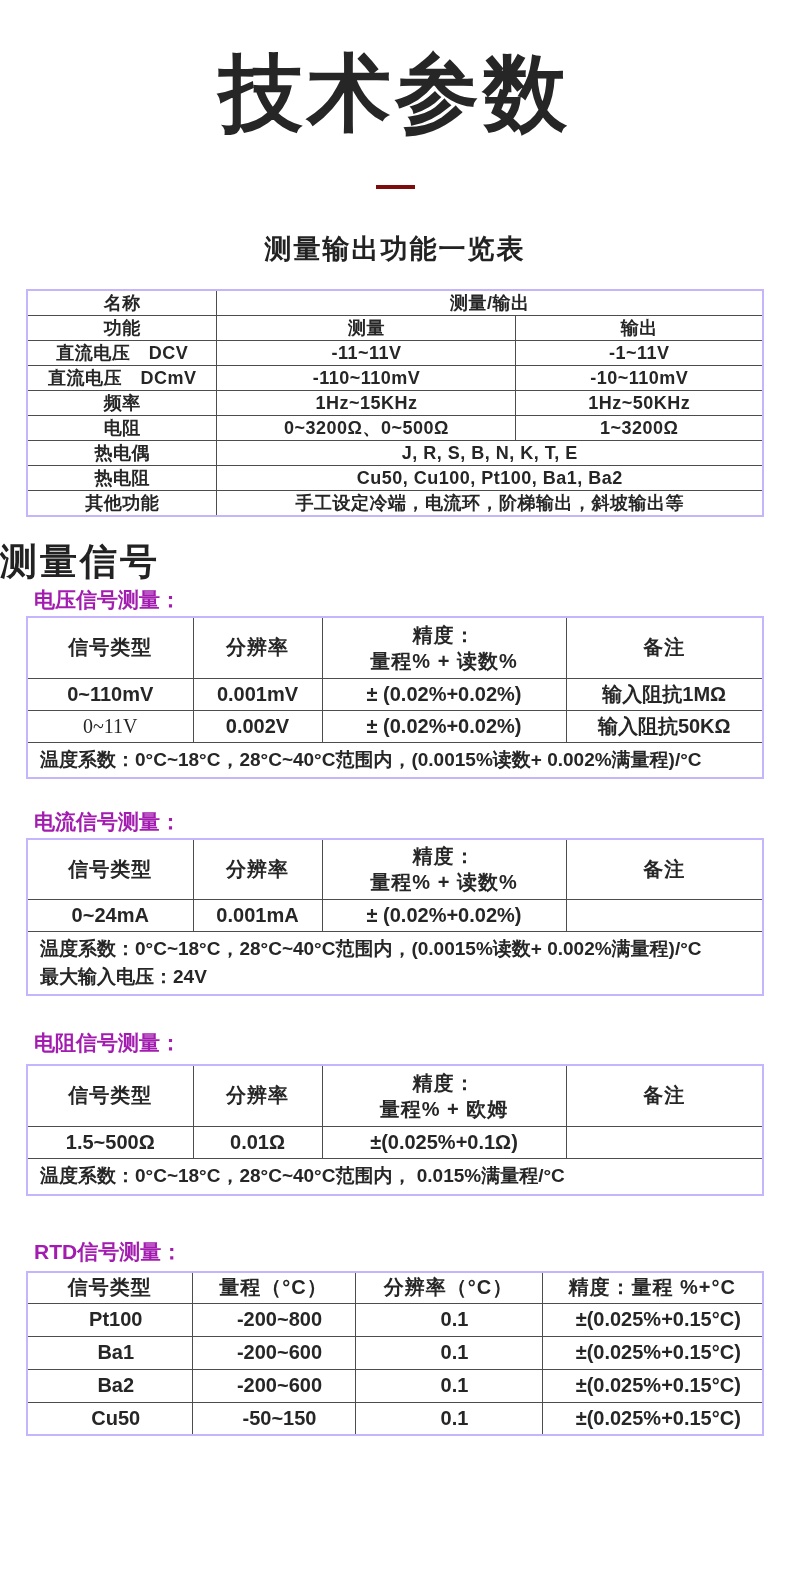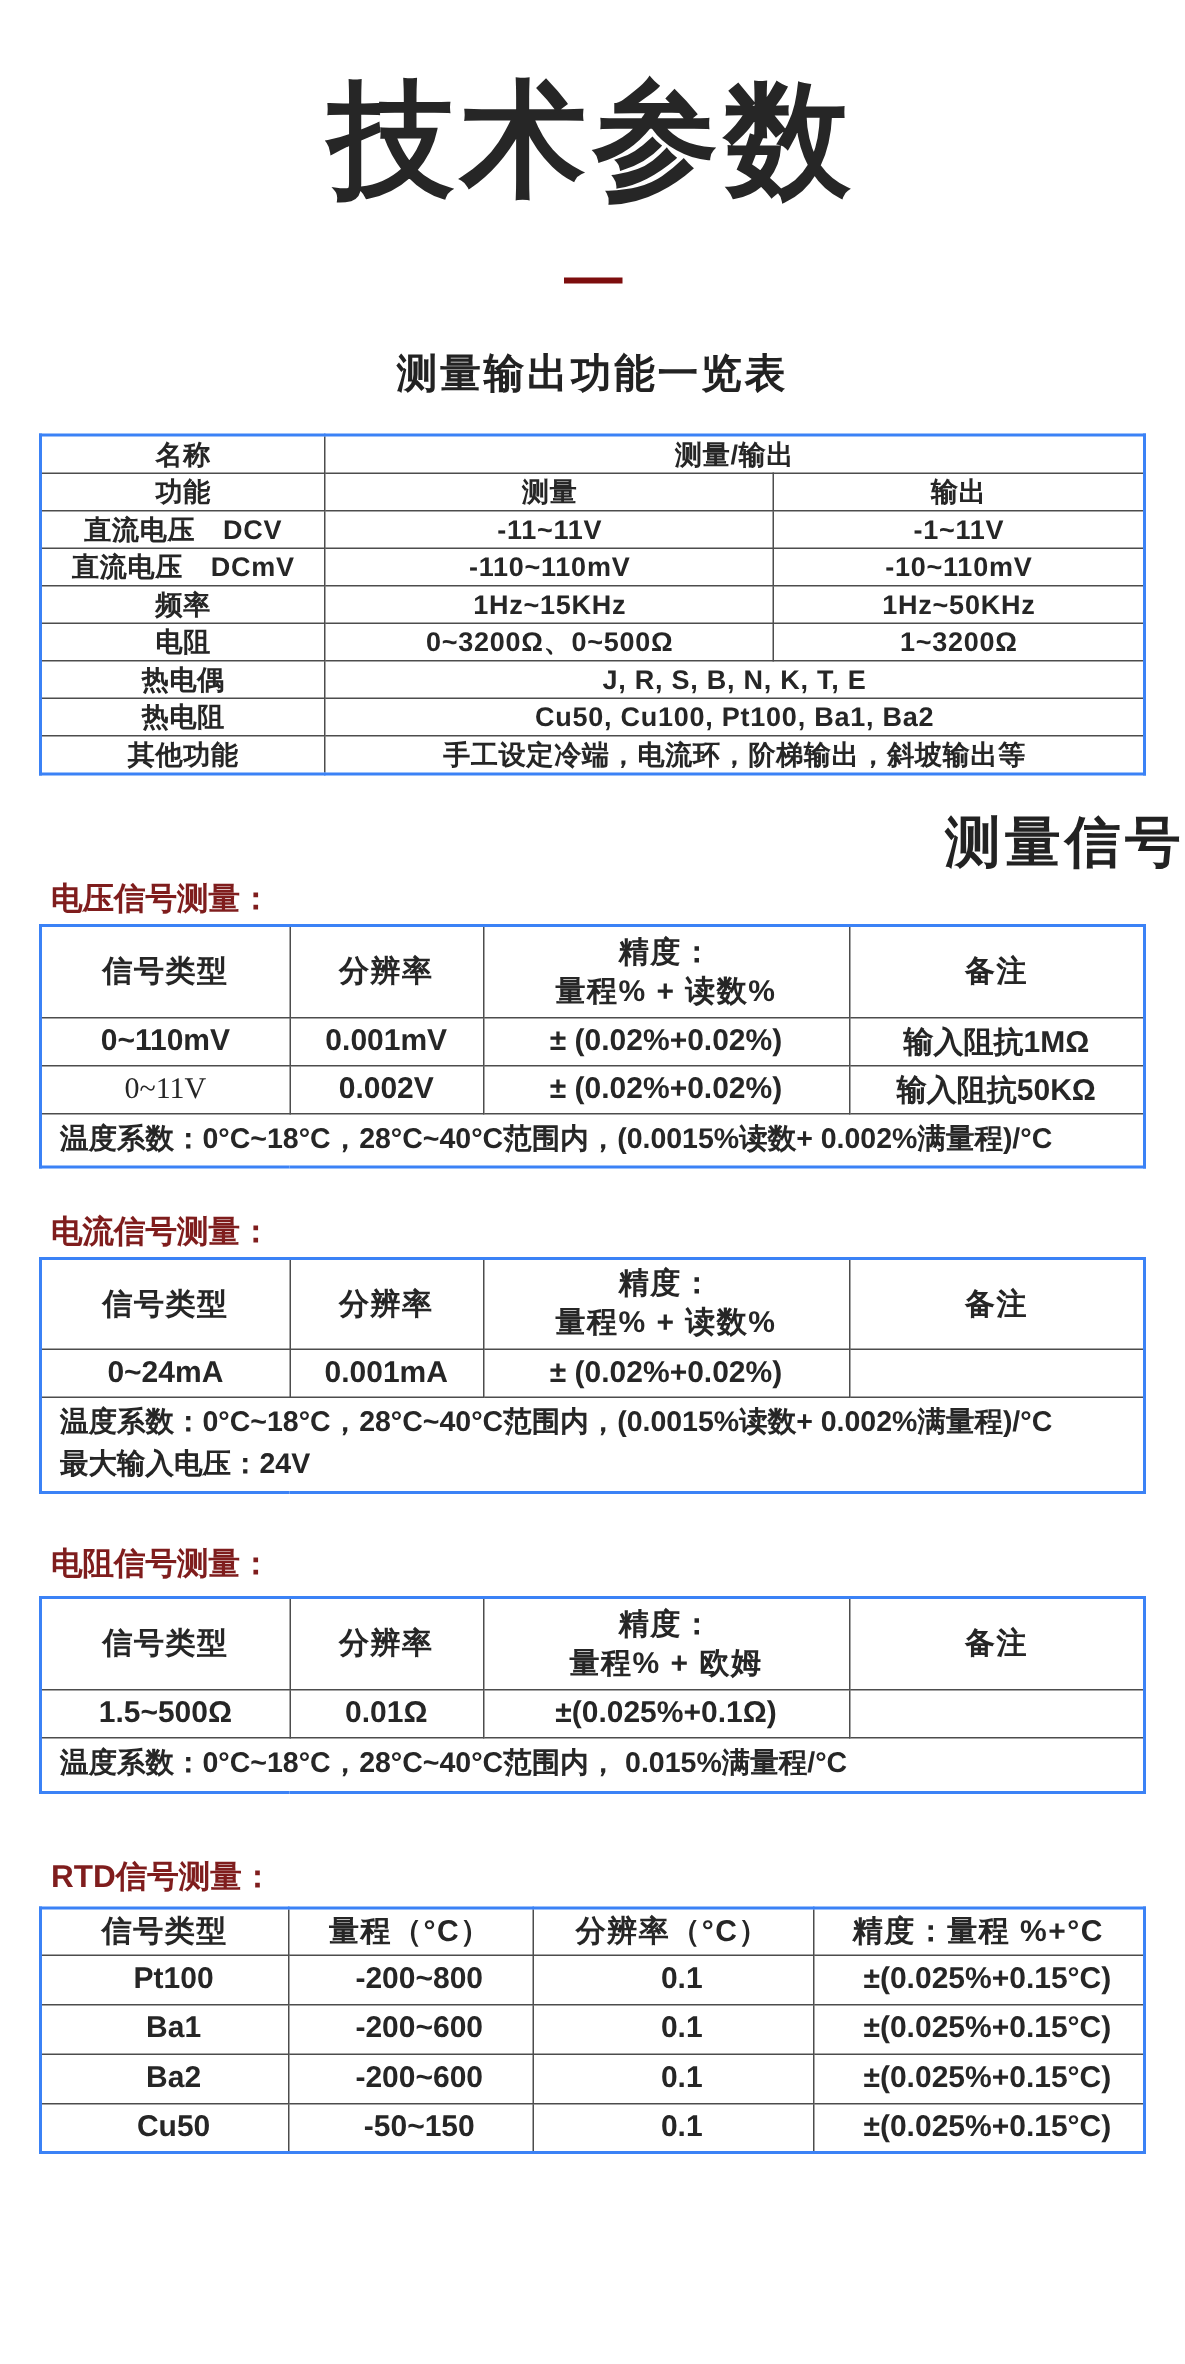--- a/index.html
+++ b/index.html
@@ -29,51 +29,51 @@
     font-weight: 700;
     letter-spacing: 2px;
     color: #222;
   }
 
   table.tbl {
     border-collapse: collapse;
     table-layout: fixed;
     margin: 0 auto;
     width: 736px;
-    border: 2px solid #3b82f6;
+    border: 2px solid #c4b5fd;
   }
   table.tbl td {
     border: 1px solid #4d4d4d;
     text-align: center;
     vertical-align: middle;
     padding: 0 4px;
     color: #262626;
     overflow: hidden;
     white-space: nowrap;
   }
 
   
   table.ovr { margin-top: 25px; }
   table.ovr td { height: 24px; font-size: 18px; font-weight: 600; letter-spacing: 0.5px; }
 
   .section-heading {
     margin-top: 24px;
-    text-align: right;
+    text-align: left;
     font-size: 37px;
     line-height: 42px;
     font-weight: 800;
     letter-spacing: 3px;
     color: #222;
   }
   .tbl-label {
     margin-left: 34px;
     font-size: 21px;
     line-height: 24px;
     font-weight: 700;
-    color: #7f1d1d;
+    color: #a21caf;
   }
   .lbl-v { margin-top: 5px; }
   .lbl-c { margin-top: 31px; }
   .lbl-r { margin-top: 35px; }
   .lbl-rtd { margin-top: 44px; }
 
   
   table.sig { }
   table.sig-v { margin-top: 4px; }
   table.sig-c { margin-top: 4px; }

